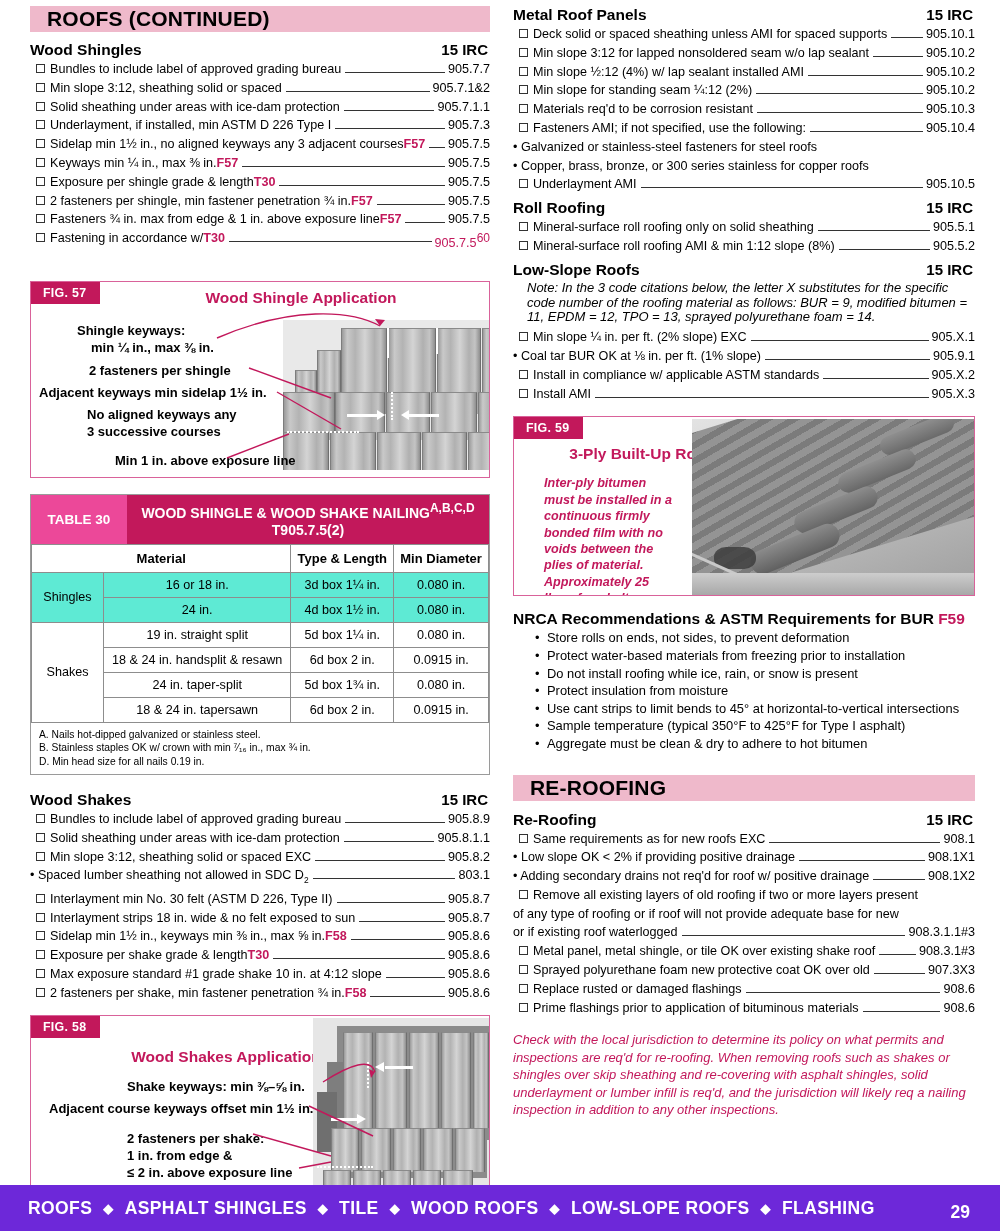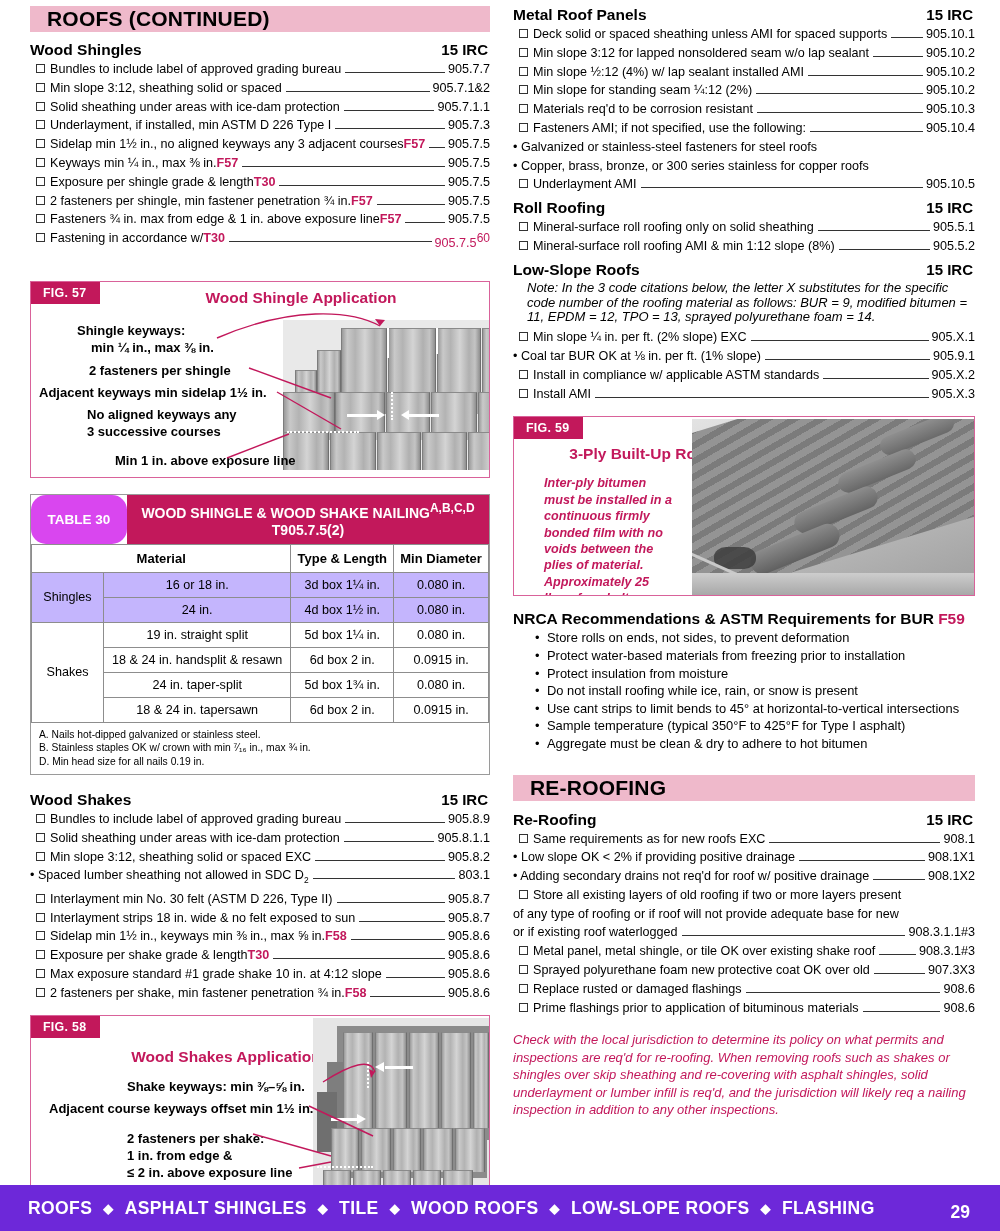--- a/index.html
+++ b/index.html
@@ -92,41 +92,41 @@
   .callout { font-size: 13px; font-weight: bold; line-height: 17px; }
   .figitalic {
     color: #c2185b; font-style: italic; font-weight: bold;
     font-size: 12.6px; line-height: 16.4px;
   }
 
   
   .tbl-wrap { border: 1px solid #9a9a9a; background: #fff; }
   .tbl-head { display: flex; }
   .tbl-head .tnum {
-    background: #d946ef; color: #fff;
+    background: #ec4899; color: #fff;
     width: 96px; flex: 0 0 96px;
     display: flex; align-items: center; justify-content: center;
-    font-weight: bold; font-size: 13.5px; border-radius: 15px;
+    font-weight: bold; font-size: 13.5px;
   }
   .tbl-head .ttitle {
     background: #c2185b; color: #fff; flex: 1 1 auto;
     display: flex; flex-direction: column; align-items: center; justify-content: center;
     font-weight: bold; font-size: 14px; line-height: 17px;
     text-align: center; padding: 5px 4px;
   }
   table.t30 { border-collapse: collapse; width: 100%; font-size: 12.6px; }
   table.t30 td, table.t30 th {
     border: 1px solid #8d8d8d;
     text-align: center;
     padding: 5px 4px;
     font-weight: normal;
   }
   table.t30 th { font-weight: bold; font-size: 13px; padding: 6px 4px; }
   table.t30 td.rowlbl { font-size: 12.6px; }
-  .pinkrow td { background: #c4b5fd; }
+  .pinkrow td { background: #5eead4; }
   .tnotes {
     font-size: 10.3px; line-height: 13.4px;
     padding: 5px 6px 6px 8px;
     border-top: 0;
   }
 
   
   ul.bullets { list-style: none; }
   ul.bullets > li {
     font-size: 12.9px; line-height: 17.6px;
@@ -709,22 +709,22 @@
       </div>
     </div>
 
     <div class="subhead" style="margin-top:14px; display:block;">
       <span>NRCA Recommendations &amp; ASTM Requirements for BUR</span>
       <span class="ref">F59</span>
     </div>
     <ul class="bullets" id="nrca-list">
         <li>Store rolls on ends, not sides, to prevent deformation</li>
         <li>Protect water-based materials from freezing prior to installation</li>
+        <li>Do not install roofing while ice, rain, or snow is present</li>
         <li>Protect insulation from moisture</li>
-        <li>Do not install roofing while ice, rain, or snow is present</li>
         <li>Use cant strips to limit bends to 45° at horizontal-to-vertical intersections</li>
         <li>Sample temperature (typical 350°F to 425°F for Type I asphalt)</li>
         <li>Aggregate must be clean &amp; dry to adhere to hot bitumen</li>
       </ul>
 
     <div class="band" style="margin-top:22px;">
       <span>RE-ROOFING</span>
     </div>
 
     <div class="subhead" style="margin-top:10px;">
@@ -750,21 +750,21 @@
         <li class="sub">
           <span class="li-body">
             <span class="li-text">• Adding secondary drains not req'd for roof w/ positive drainage</span>
             <span class="leader"></span>
           </span>
           <span class="code">908.1X2</span>
         </li>
         <li>
           <span class="cbox"></span>
           <span class="li-body">
-            <span class="li-text">Store all existing layers of old roofing if two or more layers present</span>
+            <span class="li-text">Remove all existing layers of old roofing if two or more layers present</span>
             <span class="nolead"></span>
           </span>
         </li>
         <li class="cont">
           <span class="li-body">
             <span class="li-text">of any type of roofing or if roof will not provide adequate base for new</span>
             <span class="nolead"></span>
           </span>
         </li>
         <li class="cont">

